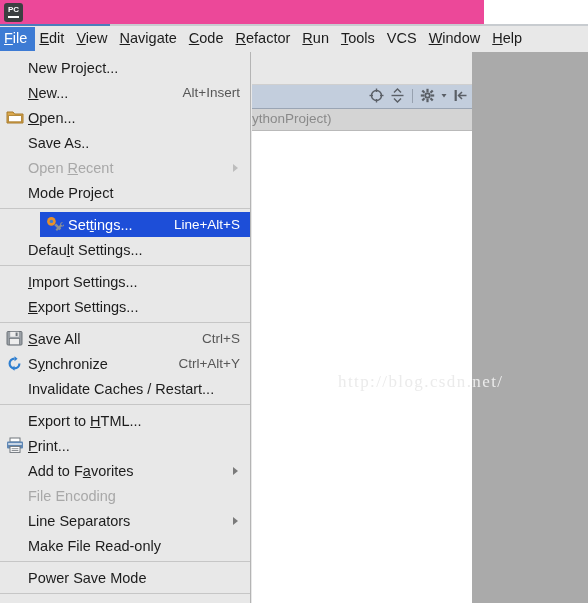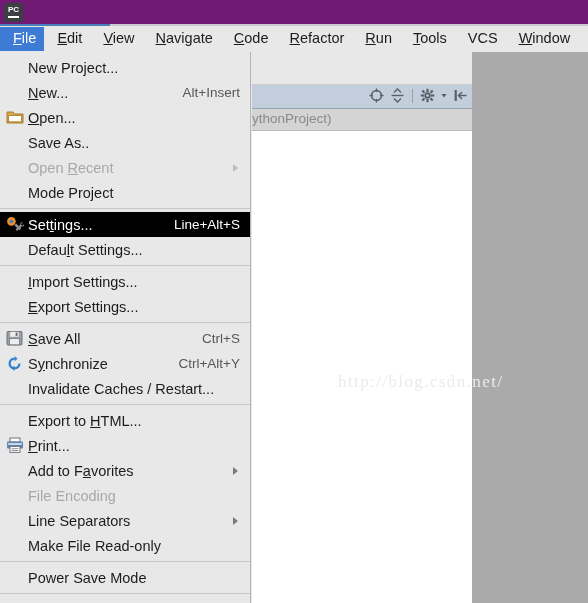--- a/index.html
+++ b/index.html
@@ -16,22 +16,22 @@
     height: 603px;
     overflow: hidden;
     background: #ffffff;
     -webkit-font-smoothing: antialiased;
   }
 
   
   .titlebar {
     position: absolute;
     left: 0; top: 0;
-    width: 588px; height: 26px;
-    background: #701a75;
+    width: 484px; height: 26px;
+    background: #ec4899;
   }
   .pc-logo {
     position: absolute;
     left: 4px; top: 3px;
     width: 19px; height: 19px;
     background: #3c3f41;
     border-radius: 3px;
     color: #ffffff;
     font-size: 8px;
     font-weight: bold;
@@ -66,21 +66,21 @@
     position: absolute;
     left: 0; top: 26px;
     width: 588px; height: 26px;
     background: #e8e8e8;
     display: flex;
     align-items: center;
   }
   .menubar-item {
     font-size: 14.5px;
     color: #1c1c1c;
-    padding: 3px 8px 4px 13px;
+    padding: 3px 8px 4px 4px;
     white-space: nowrap;
     line-height: 17px;
   }
   .menubar-item.active {
     background: #3d7bd4;
     color: #ffffff;
   }
   .mn { text-decoration: underline; }
 
   
@@ -168,21 +168,21 @@
     padding: 3px 0 3px 0;
   }
   .menu-item {
     position: relative;
     height: 25px;
     display: flex;
     align-items: center;
     padding-left: 2px;
     box-sizing: border-box;
   }
-  .menu-item.selected { background: #000000; }
+  .menu-item.selected { background: #1d4ed8; margin-left: 40px; }
   .mi-icon {
     width: 26px;
     min-width: 26px;
     height: 25px;
     position: relative;
   }
   .mi-label {
     font-size: 14.5px;
     color: #1c1c1c;
     white-space: nowrap;

